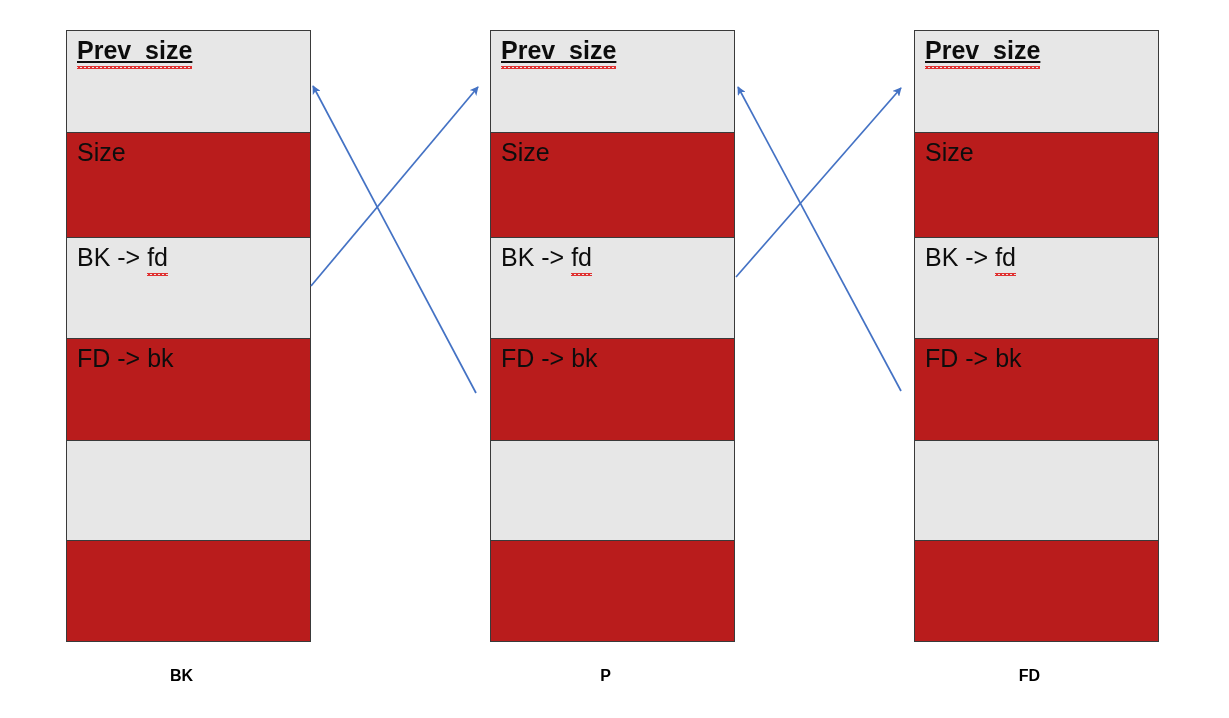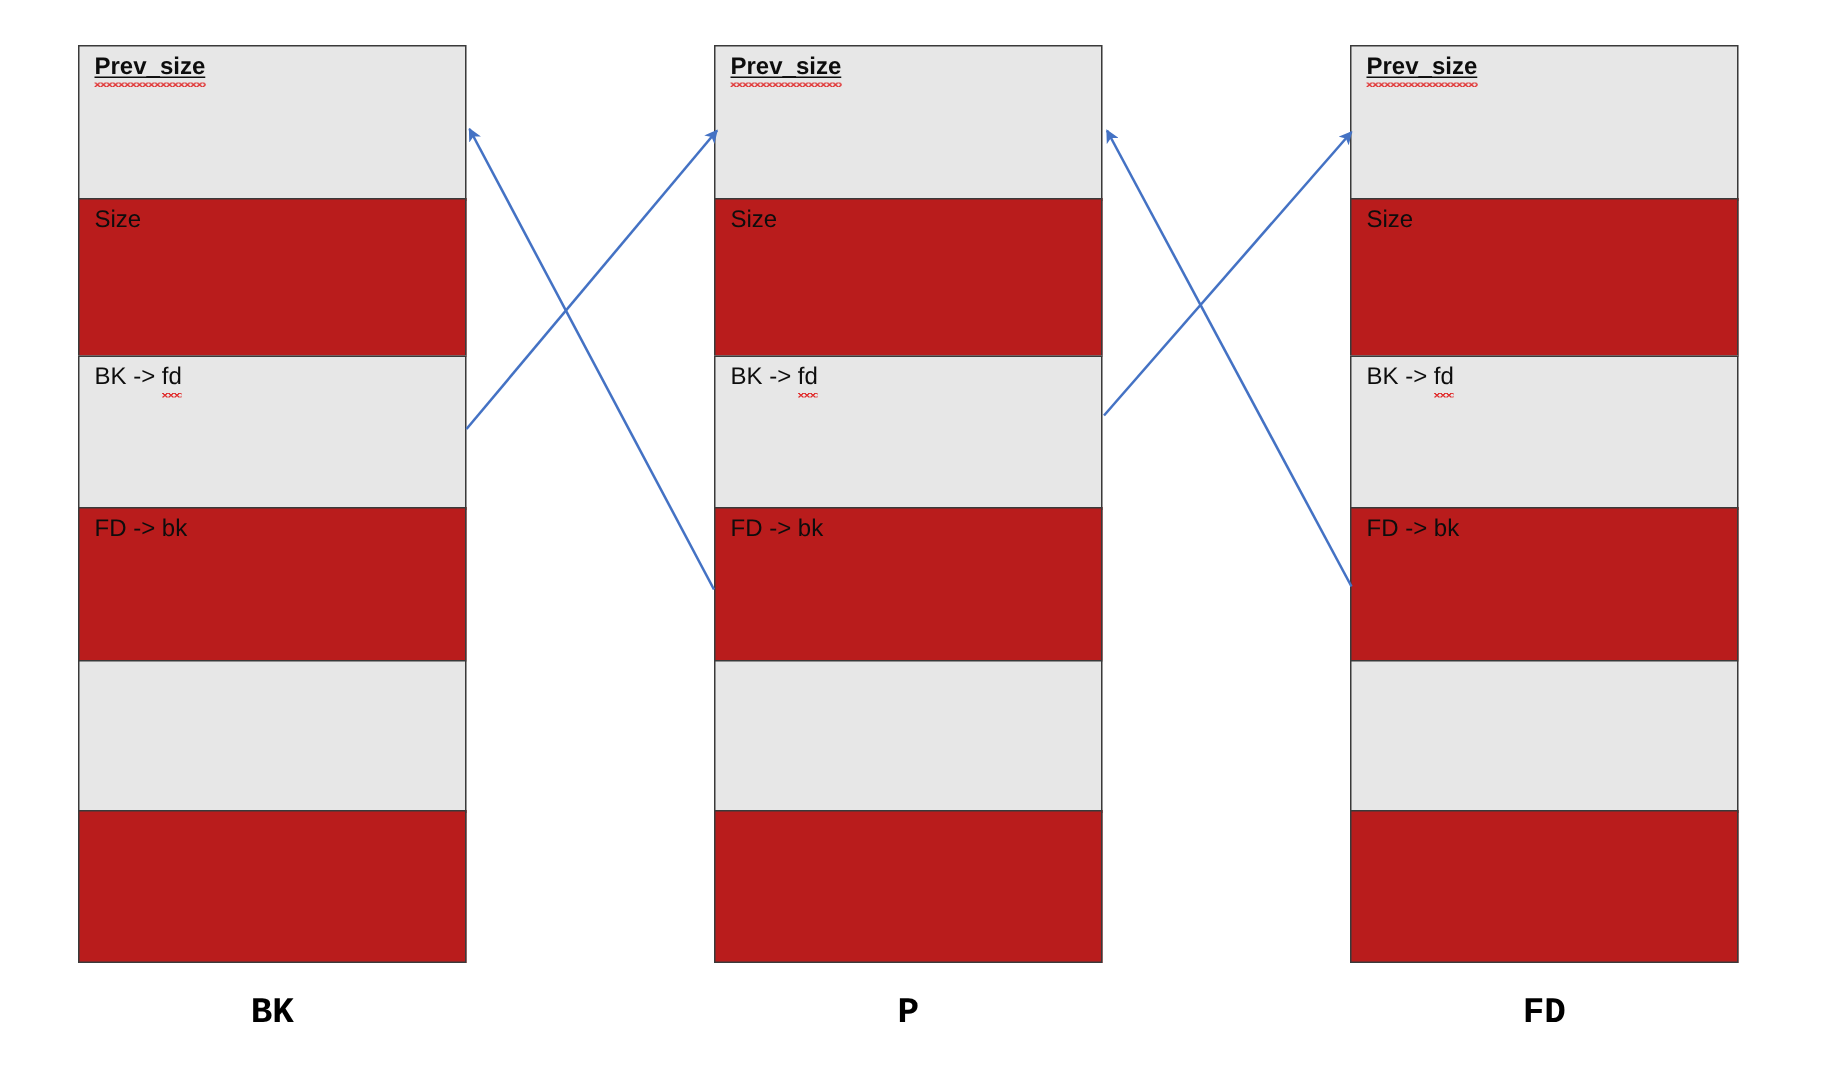--- a/index.html
+++ b/index.html
@@ -29,25 +29,26 @@
     box-sizing: border-box;
     display: flex;
     flex-direction: column;
   }
 
   .cell {
     box-sizing: border-box;
     border: 1.6px solid #3a3a3a;
     margin-bottom: -1.6px;
     padding: 4px 10px 0 10px;
-    font-size: 16px;
+    font-size: 25px;
     line-height: 1.25;
     color: #0d0d0d;
     white-space: nowrap;
     overflow: hidden;
+    margin-left: 14px;
   }
   .cell.light { background: #e7e7e7; }
   .cell.dark  { background: #b91c1c; }
   .cell:last-child { margin-bottom: 0; }
 
   .cell .label {
     display: inline-block;
     position: relative;
   }
   
@@ -72,26 +73,25 @@
   }
   .cell .label .misspelled-run {
     position: relative;
     display: inline-block;
   }
 
   
   .caption {
     position: absolute;
     text-align: center;
-    font-size: 24px;
+    font-size: 16px;
     font-weight: bold;
     color: #000000;
     top: 676px;
     transform: translateY(-50%);
-    font-family: Liberation Mono, monospace;
   }
 
   
   #arrows {
     position: absolute;
     left: 0;
     top: 0;
     width: 1229px;
     height: 718px;
     pointer-events: none;

